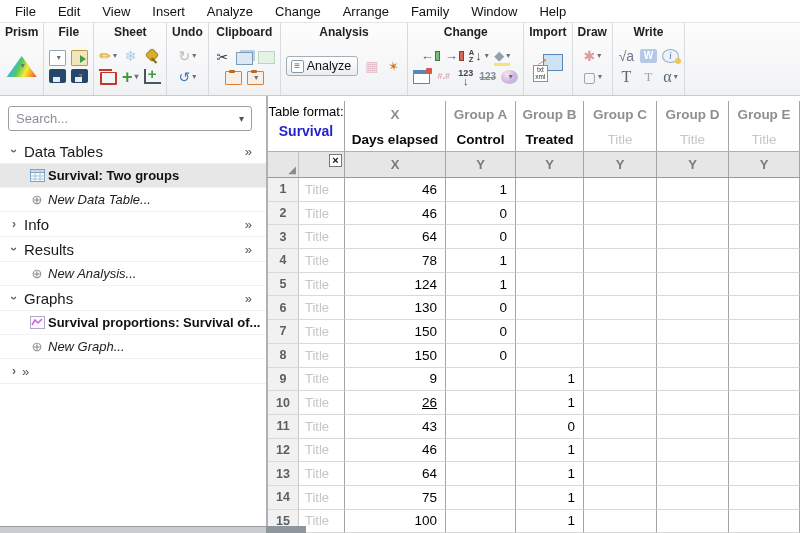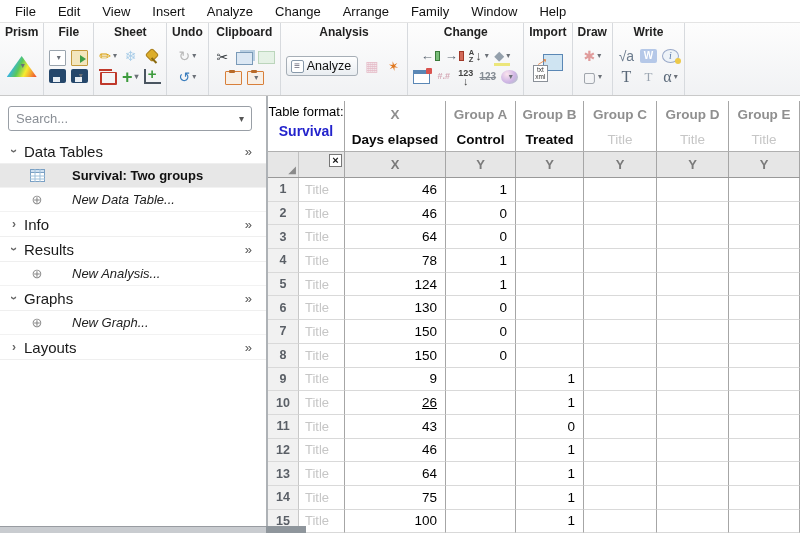--- a/index.html
+++ b/index.html
@@ -87,21 +87,21 @@
     font-family:"Liberation Sans",sans-serif; background:transparent; }
   .search-wrap input::placeholder { color:#8a8f96; }
   .search-chev { color:#555; font-size:10px; }
   .sb-header { height:25px; display:flex; align-items:center; padding:0 14px 0 6px;
     font-size:15px; color:#1a1a1a; border-bottom:1px solid #efefef; }
   .sb-chev { width:16px; color:#666; font-size:12px; font-weight:700; display:inline-flex; justify-content:center; }
   .sb-chev.exp { transform:rotate(90deg); }
   .sb-header .lbl { flex:1; margin-left:2px; }
   .sb-more { color:#555; font-size:13px; }
   .sb-item { height:24px; display:flex; align-items:center; padding-left:26px;
-    font-size:13px; color:#111; border-bottom:1px solid #f2f2f2;gap:24px; }
+    font-size:13px; color:#111; border-bottom:1px solid #f2f2f2; }
   .sb-item.sel { background:#e7e7e7; }
   .sb-item .ic { width:22px; display:inline-flex; justify-content:center; align-items:center; }
   .sb-item .plus { color:#8a8a8a; font-size:13px; }
   .sb-item .lbl { white-space:nowrap; overflow:hidden; }
   .sb-item .b { font-weight:700; }
   .sb-item .i { font-style:italic; color:#222; }
   .sidebar-scroll { position:absolute; left:0; bottom:0; width:266px; height:7px;
     background:#c9ccd0; border-top:1px solid #989ca1; }
   .sidebar-scroll::after { content:""; position:absolute; right:-40px; top:-1px; width:40px; height:7px; background:#8f969c; }
 
@@ -359,27 +359,35 @@
           </span>
           <span class="lbl i">New Analysis...</span>
         </div>
         <div class="sb-header">
           <span class="sb-chev exp">›</span>
           <span class="lbl">Graphs</span>
           <span class="sb-more">»</span>
         </div>
         <div class="sb-item">
           <span class="ic">
+            <svg width="15" height="13">
+              <rect x="0.5" y="0.5" width="14" height="12" fill="#fdfbff" stroke="#b4a6c6"></rect>
+              <polyline points="2,9 5,4 8,7 12,3" fill="none" stroke="#c663d6" stroke-width="1.5"></polyline>
+            </svg>
+          </span>
+          <span class="lbl b">Survival proportions: Survival of...</span>
+        </div>
+        <div class="sb-item">
+          <span class="ic">
             <span class="plus">⊕</span>
           </span>
           <span class="lbl i">New Graph...</span>
         </div>
         <div class="sb-header">
           <span class="sb-chev">›</span>
-          <span class="lbl">Layouts</span>
           <span class="sb-more">»</span>
         </div>
       </div>
     <div class="sidebar-scroll"></div>
   </div>
 
   <div class="tablearea">
     <div class="thead">
       <div class="thead-left">
         <div class="fmt-cell">

